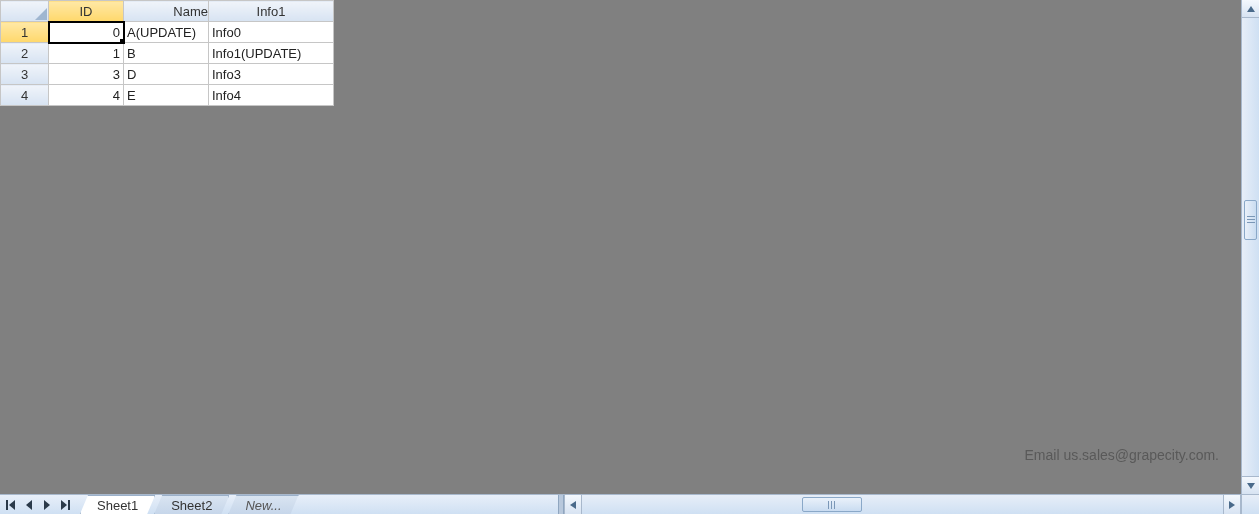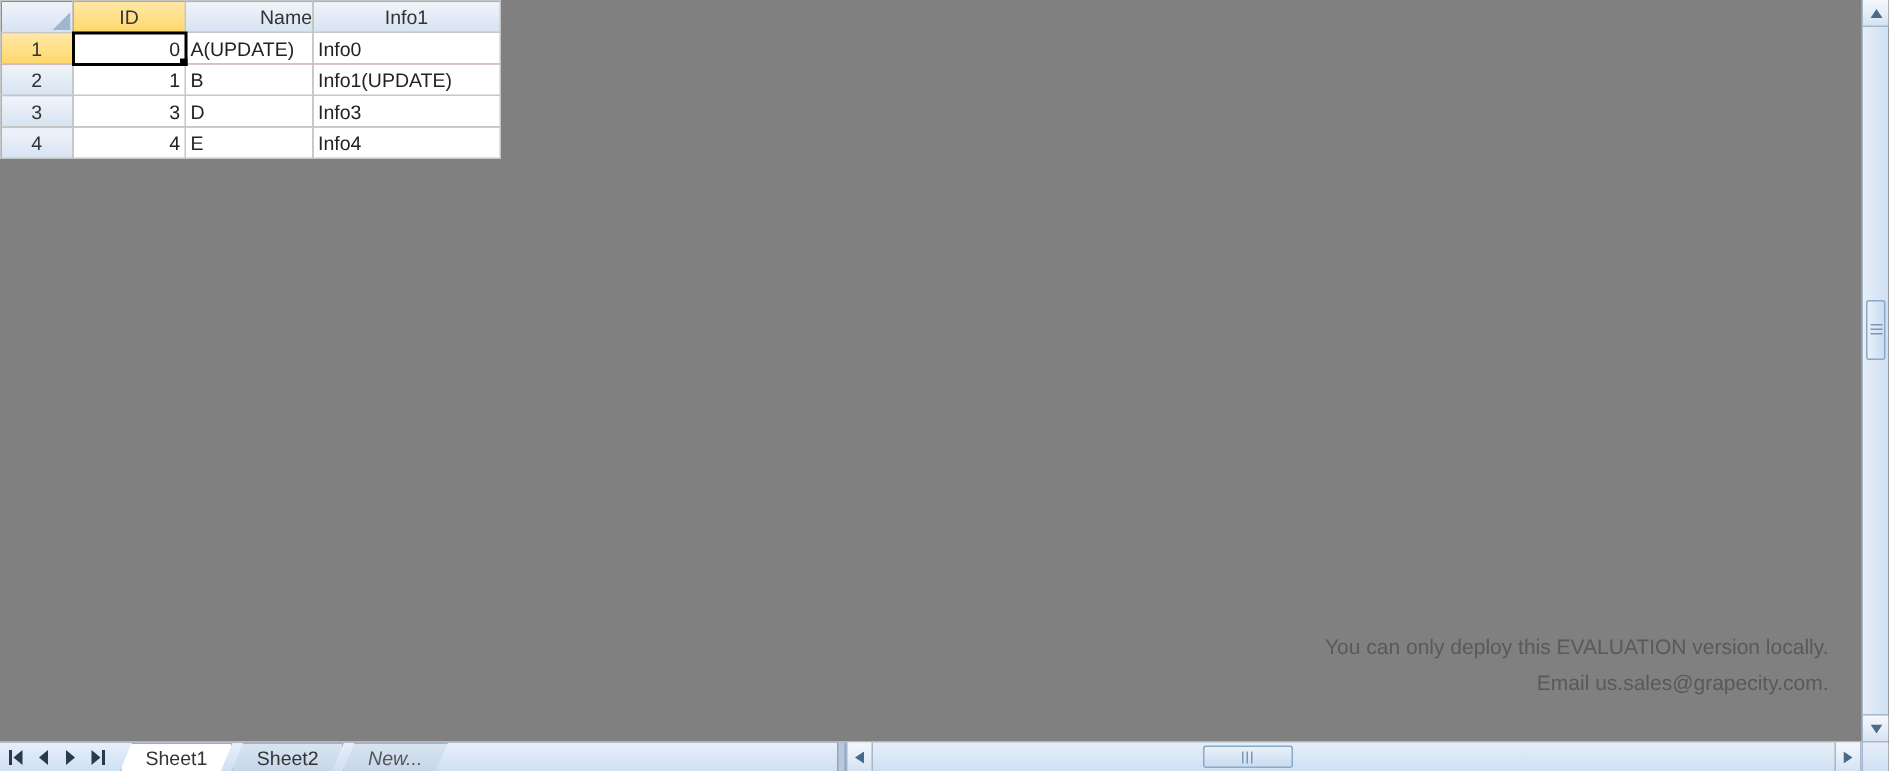--- a/index.html
+++ b/index.html
@@ -15,21 +15,21 @@
   .spreadsheet {
     position: absolute;
     top: 0; left: 0; right: 18px; bottom: 20px;
     background: #808080;
   }
   
   .grid {
     position: absolute;
     top: 0; left: 0;
     border-collapse: collapse;
-    background: #be185d;
+    background: #d946ef;
   }
   .grid th, .grid td {
     border: 1px solid #c6c6c6;
     height: 21px;
     font-weight: normal;
     white-space: nowrap;
   }
   .corner {
     width: 48px;
     background: linear-gradient(#f0f4fa, #d7e3f2);
@@ -279,21 +279,20 @@
       <tr>
         <th class="rowhdr">4</th>
         <td class="cell num col-id">4</td>
         <td class="cell txt col-name">E</td>
         <td class="cell txt col-info">Info4</td>
       </tr>
     </tbody>
   </table>
 
   <div class="watermark">
-    <div>You can only deploy this EVALUATION version locally.</div>
     <div>Email us.sales@grapecity.com.</div>
   </div>
 </div>
 
 <div class="vscroll">
   <div class="arrow">
     <svg class="tri" width="8" height="6">
         <polygon points="4,0 8,6 0,6" fill="#4a6a8a"></polygon>
       </svg>
   </div>

